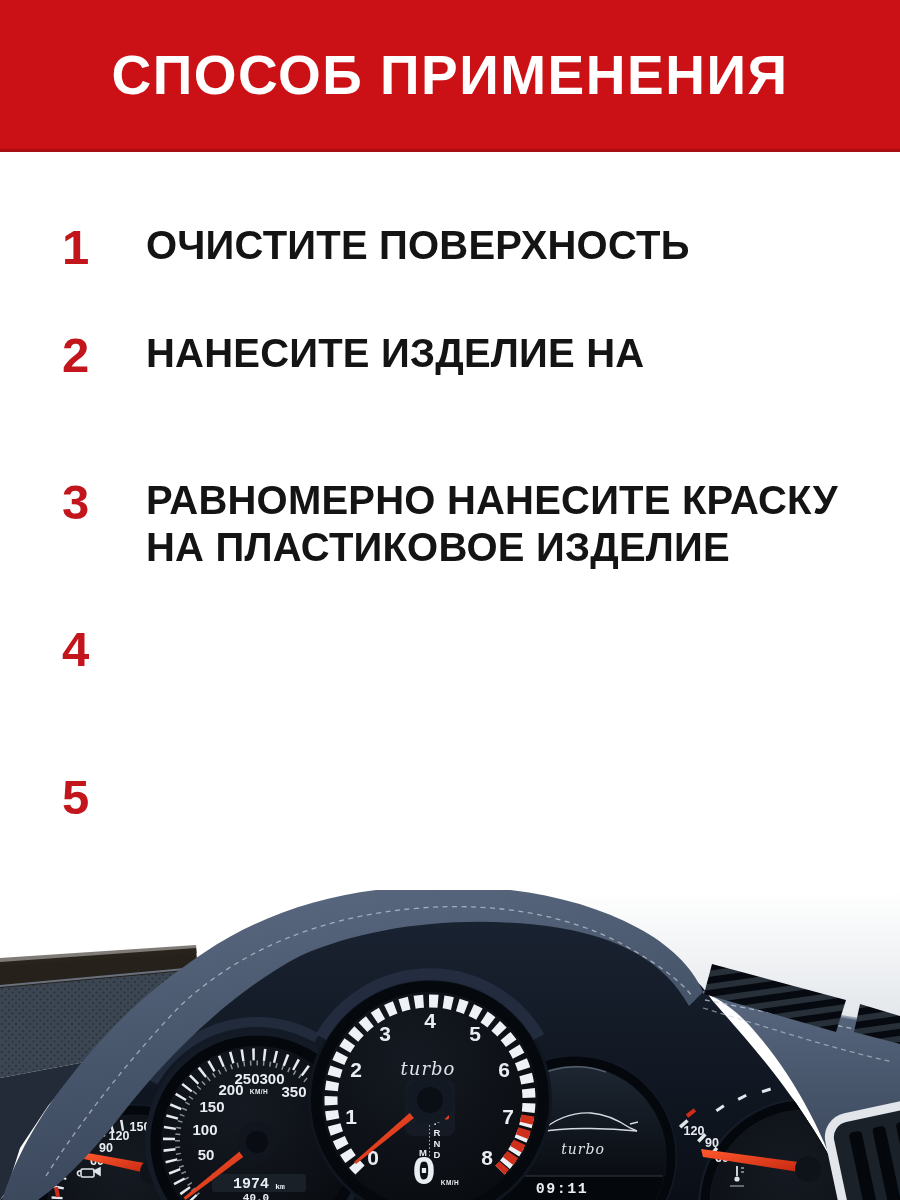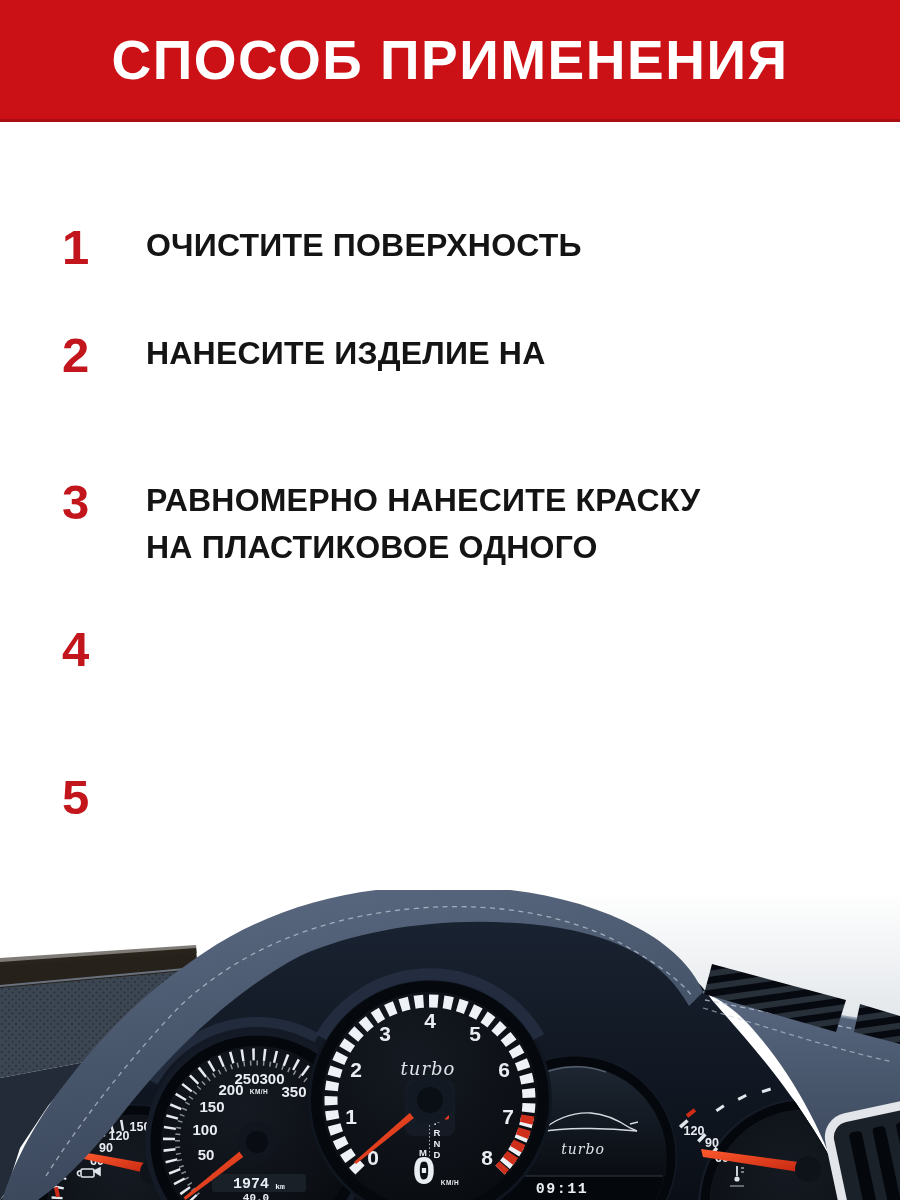--- a/index.html
+++ b/index.html
@@ -3,38 +3,38 @@
 <meta charset="utf-8">
 <style>
   * { margin:0; padding:0; box-sizing:border-box; }
   html,body { width:900px; height:1200px; }
   .page {
     position:relative; width:900px; height:1200px; background:#ffffff;
     overflow:hidden; font-family:"Liberation Sans", sans-serif;
   }
   
   .banner {
-    position:absolute; top:0; left:0; width:900px; height:122px;
+    position:absolute; top:0; left:0; width:900px; height:152px;
     background:#cb1116; border-bottom:3px solid #a90d12;
     display:flex; align-items:center; justify-content:center;
   }
   .banner h1 {
     color:#ffffff; font-size:55px; font-weight:bold; letter-spacing:1.5px;
     text-transform:uppercase;
   }
   
   .steps { position:absolute; top:0; left:0; width:900px; height:890px; }
   .step { position:absolute; left:62px; display:flex; align-items:flex-start; }
   .step-1 { top:222px; } .step-2 { top:330px; } .step-3 { top:477px; }
   .step-4 { top:624px; } .step-5 { top:772px; }
   .step-number {
     width:84px; flex:0 0 84px; color:#c2161c; font-size:49px; font-weight:bold;
     line-height:46px; padding-top:2px;
   }
-  .step-text { color:#141414; font-size:32px; font-weight:bold; line-height:47px;
+  .step-text { color:#141414; font-size:40px; font-weight:bold; line-height:47px;
     letter-spacing:0.2px; }
   
   .dash-photo { position:absolute; left:0; top:890px; width:900px; height:310px; }
   
   .gnum { fill:#e9edf2; font-family:"Liberation Sans",sans-serif; font-weight:bold;
           text-anchor:middle; dominant-baseline:central; }
   .n-tach { font-size:21px; } .n-speedo { font-size:15px; } .n-small { font-size:12.5px; }
   .n-tiny { font-size:6.5px; letter-spacing:0.5px; }
   .mono { font-family:"Liberation Mono",monospace; fill:#e9eef3; font-weight:bold;
           text-anchor:middle; dominant-baseline:central; }
@@ -63,21 +63,21 @@
     <div class="step step-2">
       <div class="step-number">2</div>
       <div class="step-text">
         <div>НАНЕСИТЕ ИЗДЕЛИЕ НА</div>
       </div>
     </div>
     <div class="step step-3">
       <div class="step-number">3</div>
       <div class="step-text">
         <div>РАВНОМЕРНО НАНЕСИТЕ КРАСКУ</div>
-        <div>НА ПЛАСТИКОВОЕ ОДНОГО</div>
+        <div>НА ПЛАСТИКОВОЕ ИЗДЕЛИЕ</div>
       </div>
     </div>
     <div class="step step-4">
       <div class="step-number">4</div>
       <div class="step-text">
       </div>
     </div>
     <div class="step step-5">
       <div class="step-number">5</div>
     </div>

